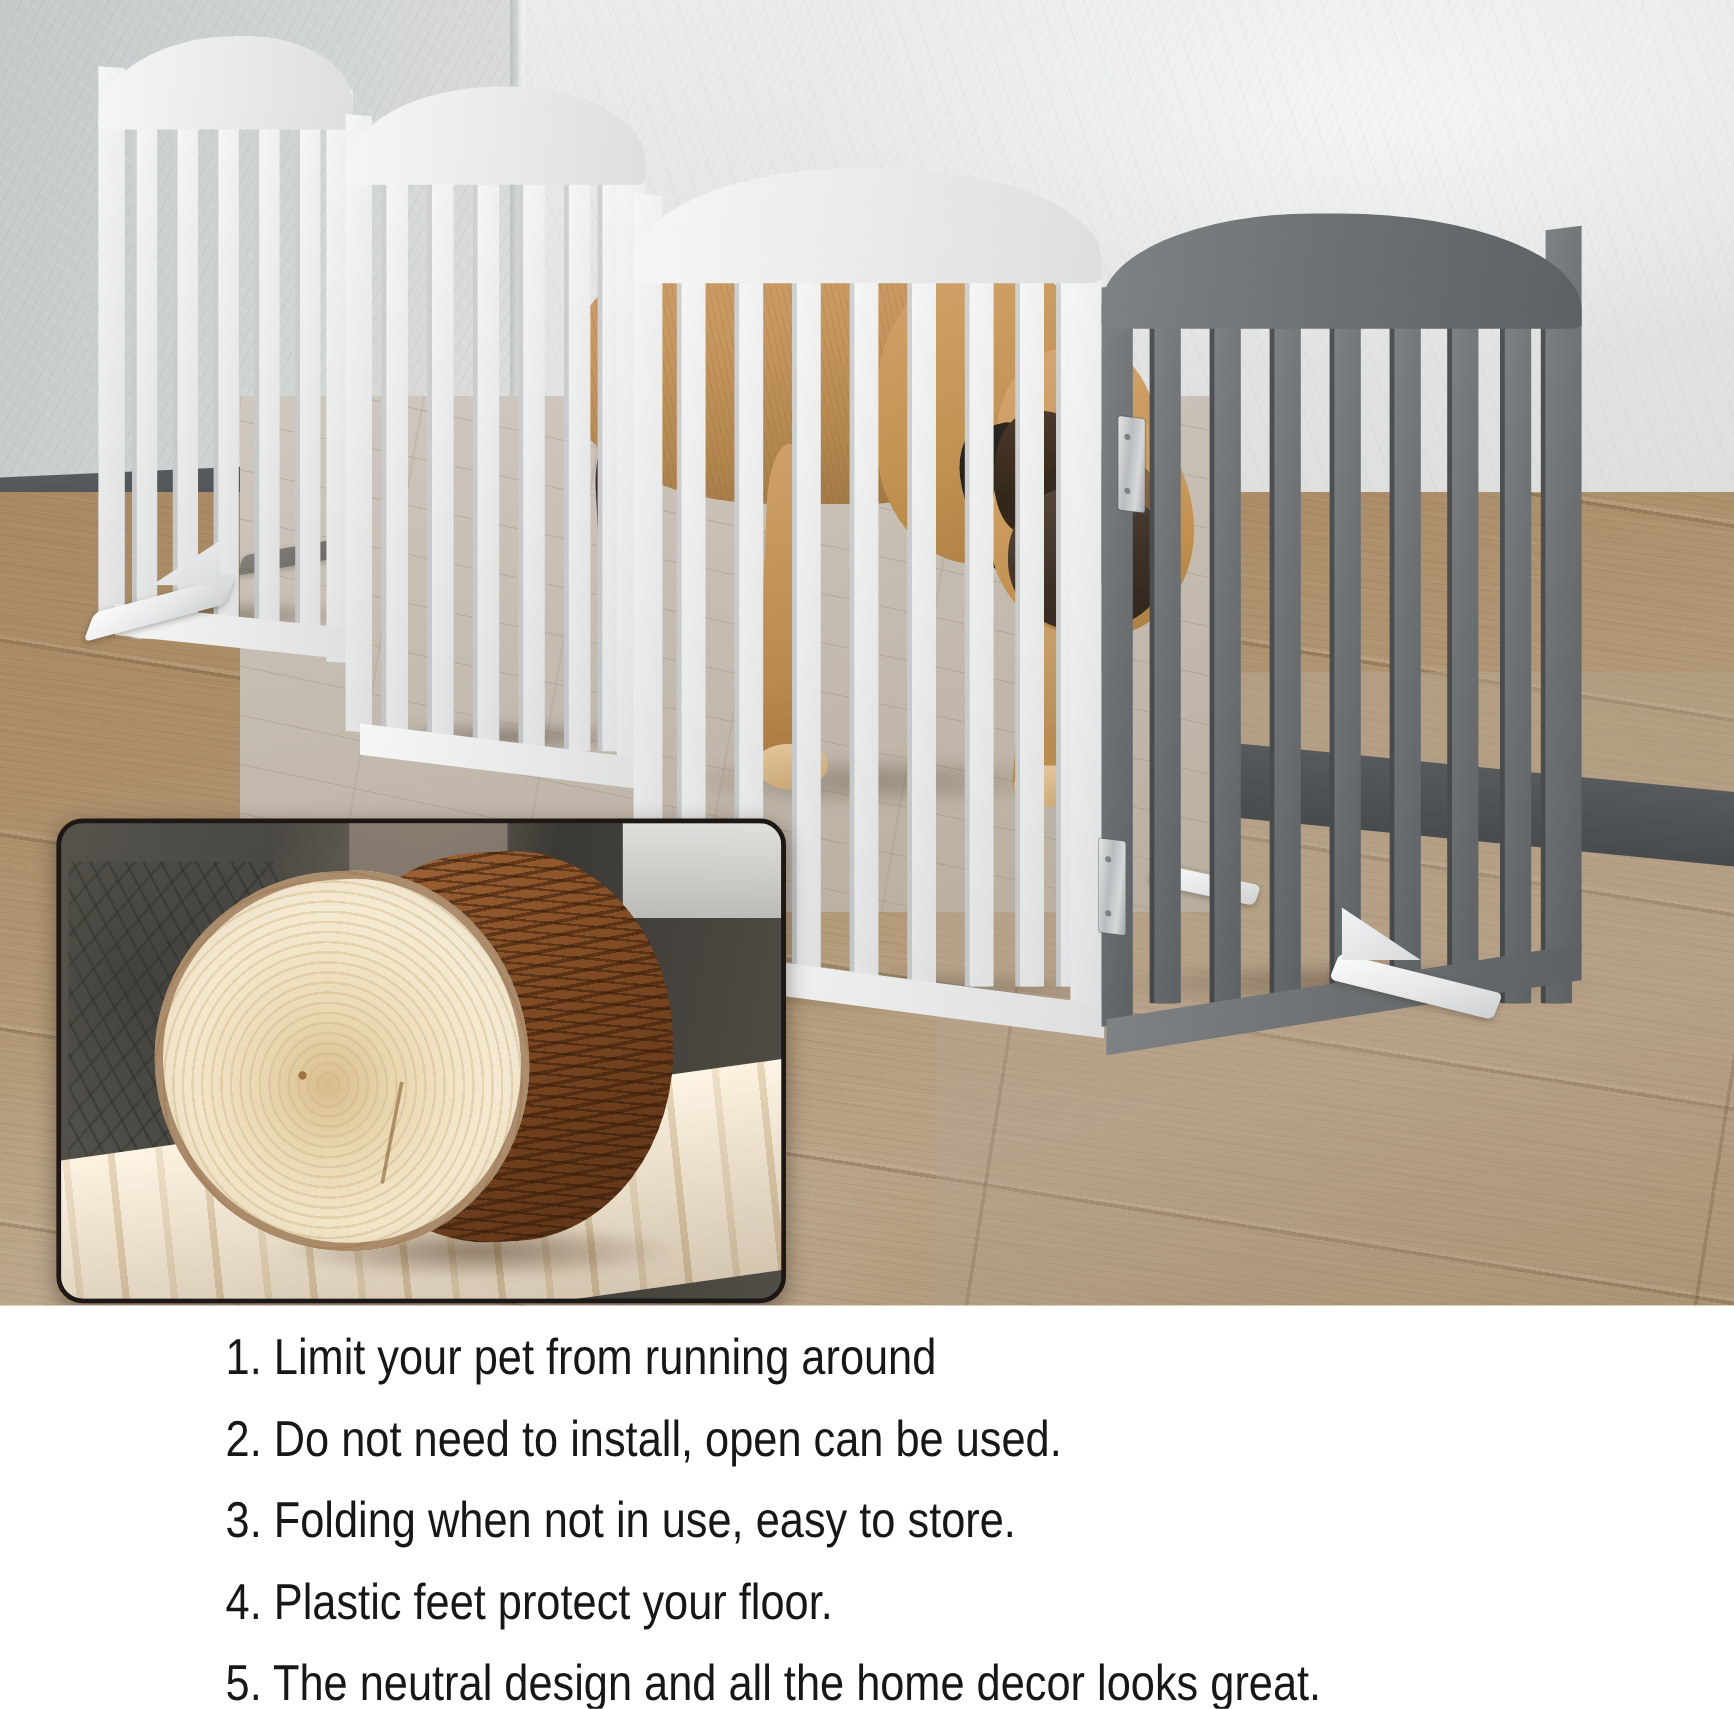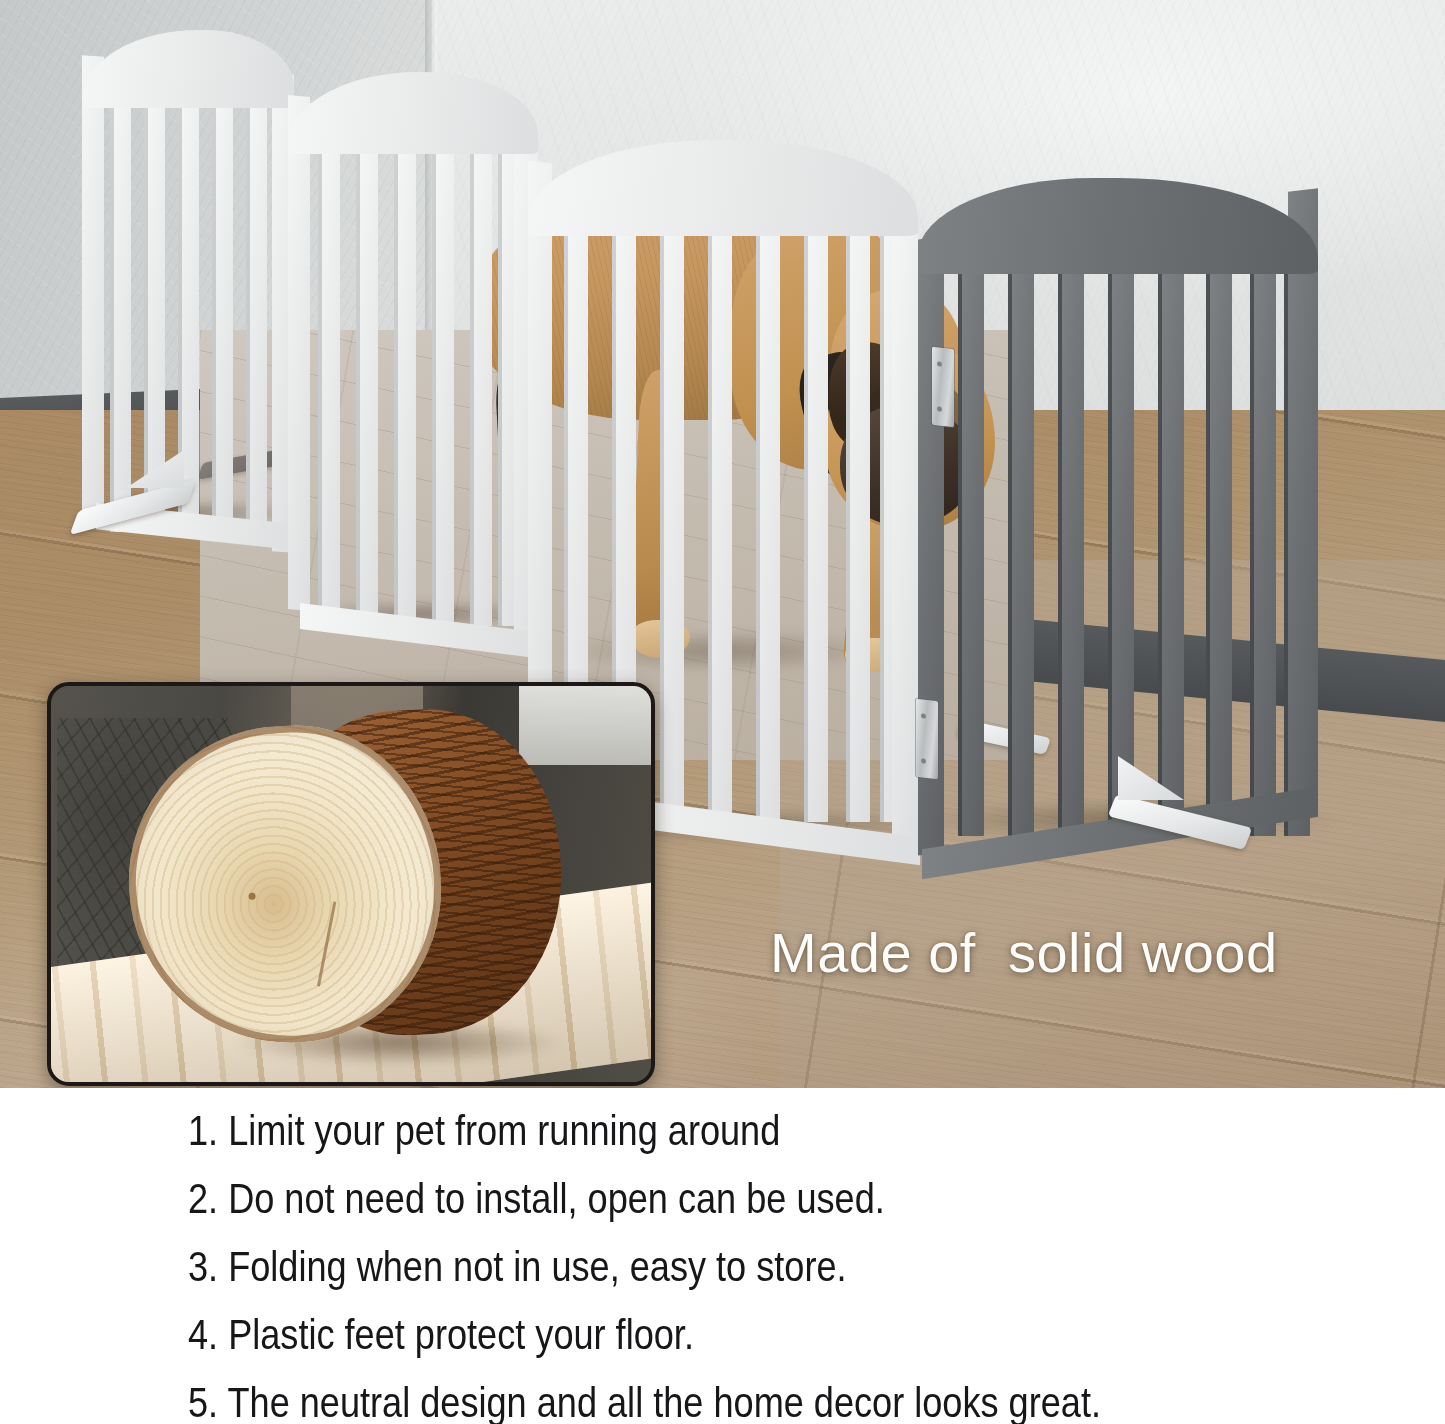--- a/index.html
+++ b/index.html
@@ -643,21 +643,20 @@
       <div class="inset-slats"></div>
       <div class="inset-slats-shade"></div>
       <div class="log-shadow"></div>
       <div class="log-bark"></div>
       <div class="log-face">
         <div class="log-heart"></div>
         <div class="log-crack"></div>
       </div>
     </div>
 
-    <div class="caption">Made of  solid wood</div>
 
   </div>
 
   <div class="features">
     <div class="feature-row">1. Limit your pet from running around</div>
     <div class="feature-row">2. Do not need to install, open can be used.</div>
     <div class="feature-row">3. Folding when not in use, easy to store.</div>
     <div class="feature-row">4. Plastic feet protect your floor.</div>
     <div class="feature-row">5. The neutral design and all the home decor looks great.</div>
   </div>

